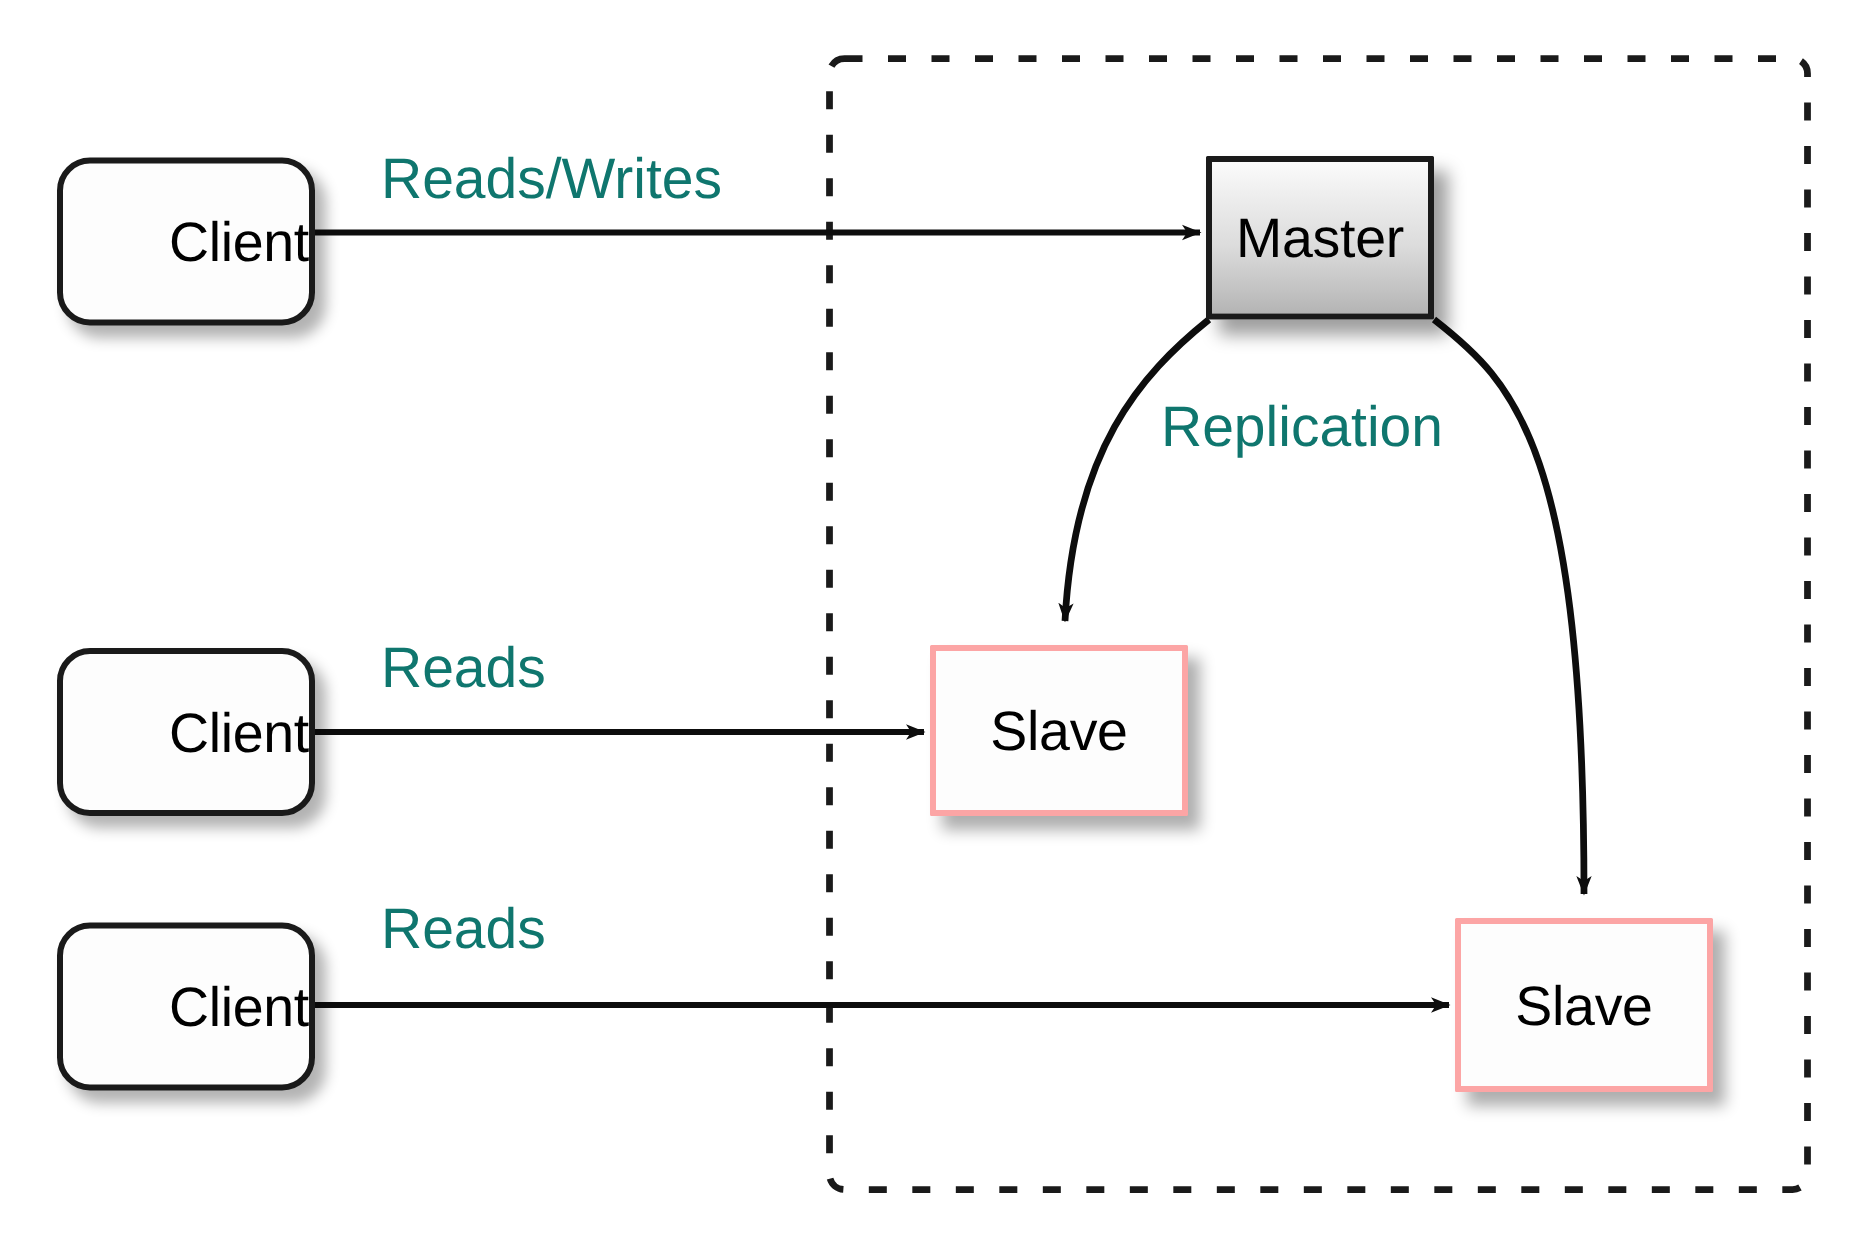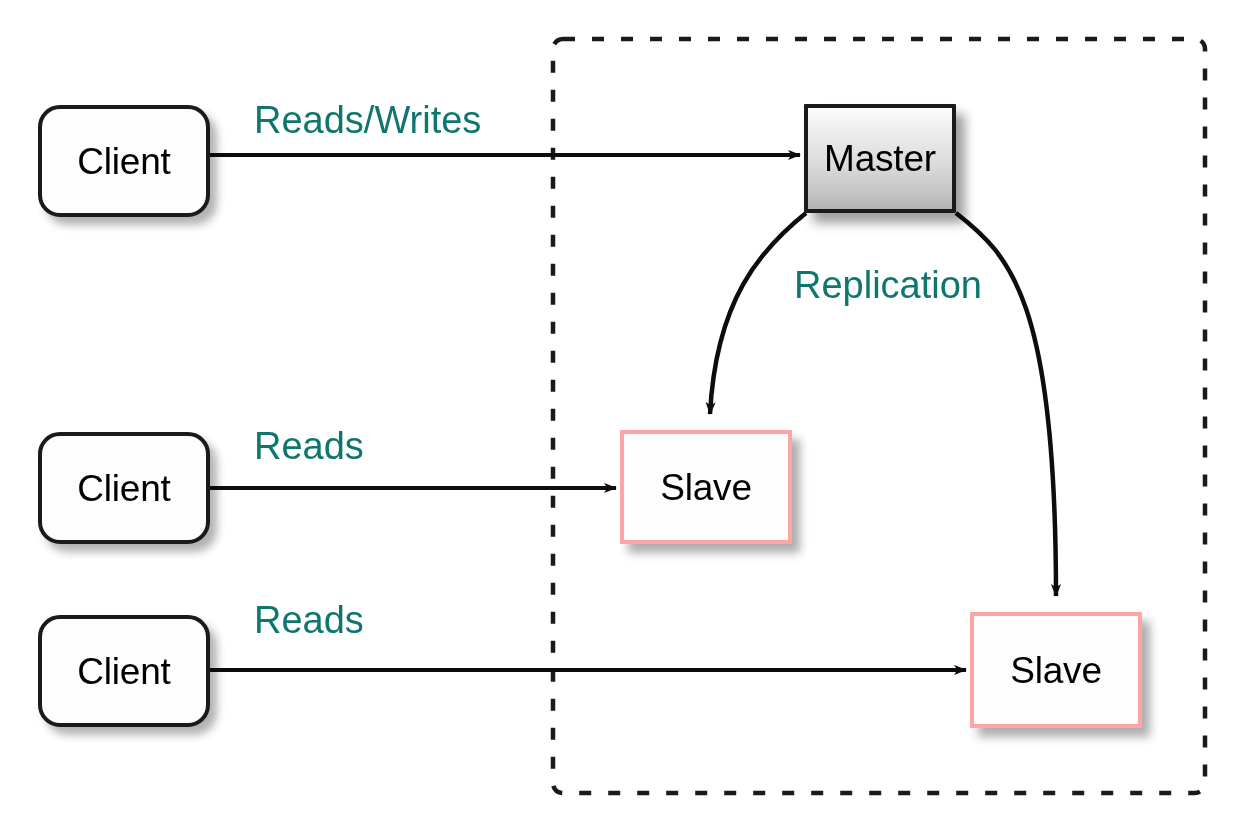--- a/index.html
+++ b/index.html
@@ -37,20 +37,21 @@
     line-height: 1;
     letter-spacing: -0.2px;
     z-index: 3;
   }
 
   .client-node {
     background: #fdfdfd;
     border: 4px solid #1a1a1a;
     border-radius: 22px;
     box-shadow: 7px 8px 9px rgba(0,0,0,0.30);
+    justify-content: flex-end;
   }
 
   .slave-node {
     background: #fdfdfd;
     border: 4px solid #fca5a5;
     border-radius: 1px;
     box-shadow: 8px 9px 10px rgba(0,0,0,0.32);
   }
 
   .master-node {
@@ -74,21 +75,21 @@
   #client-1  { left: 38px;  top: 105px; width: 172px; height: 112px; }
   #client-2  { left: 38px;  top: 432px; width: 172px; height: 112px; }
   #client-3  { left: 38px;  top: 615px; width: 172px; height: 112px; }
   #master    { left: 804px; top: 104px; width: 152px; height: 109px; }
   #slave-1   { left: 620px; top: 430px; width: 172px; height: 114px; }
   #slave-2   { left: 970px; top: 612px; width: 172px; height: 116px; }
 
   #label-reads-writes { left: 254px; top: 101px; }
   #label-reads-1      { left: 254px; top: 427px; }
   #label-reads-2      { left: 254px; top: 601px; }
-  #label-replication  { left: 794px; top: 266px; }
+  #label-replication  { left: 774px; top: 266px; }
 </style>
 </head>
 <body>
 
 <div id="canvas">
 
   <svg id="edges" viewBox="0 0 1246 839" width="1246" height="839" xmlns="http://www.w3.org/2000/svg">
     <defs>
       <marker id="arrowhead" markerWidth="13" markerHeight="11" refX="12" refY="5.5" orient="auto" markerUnits="userSpaceOnUse">
         <path d="M0,0.4 L13,5.5 L0,10.6 L3.4,5.5 Z" fill="#0d0d0d"></path>

